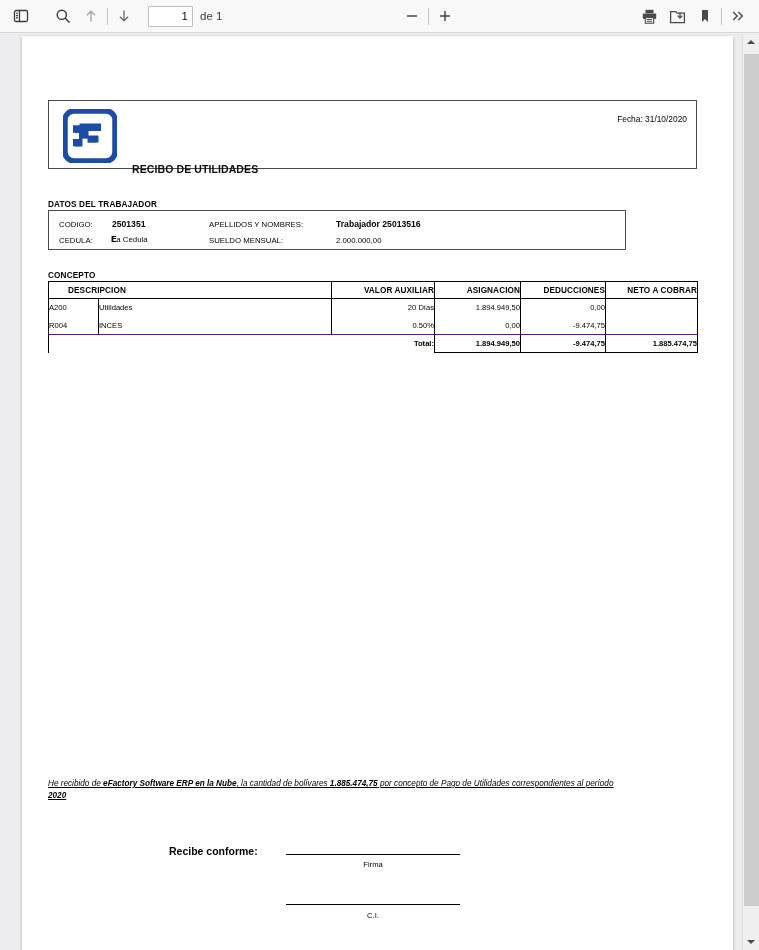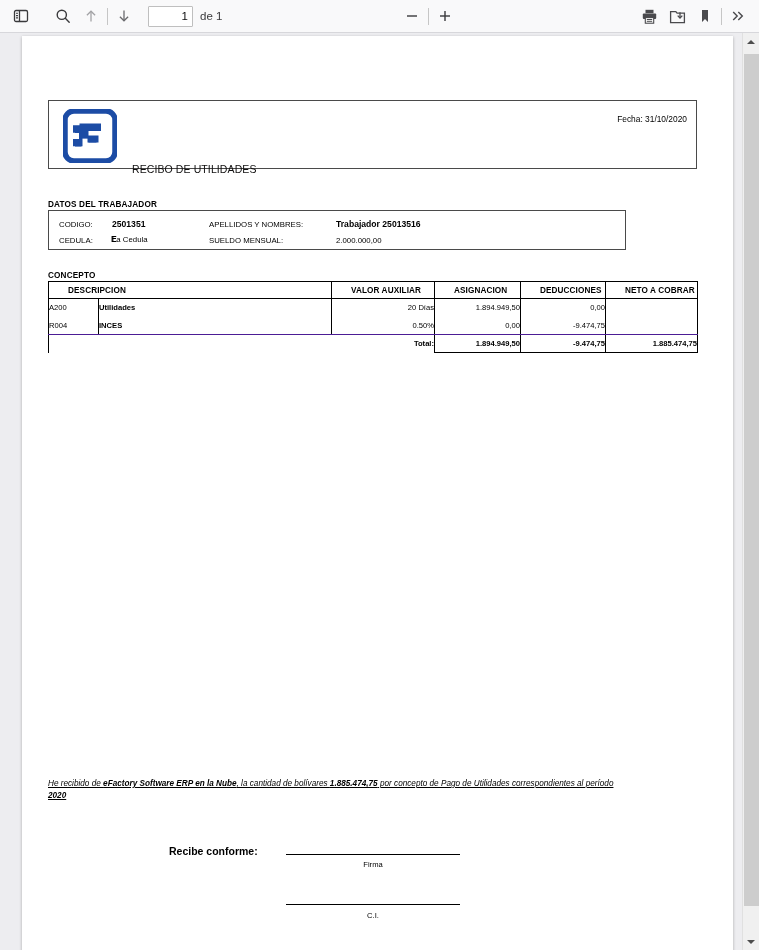--- a/index.html
+++ b/index.html
@@ -151,21 +151,21 @@
   }
   #logo-mark {
     position: absolute;
     left: 14px; top: 8px;
     width: 54px; height: 54px;
   }
   #doc-title {
     position: absolute;
     left: 83px; top: 62px;
     font-size: 10.5px;
-    font-weight: normal;
+    font-weight: bold;
     letter-spacing: 0.1px;
     color: #100f0f;
     white-space: nowrap;
   }
   #fecha {
     position: absolute;
     right: 9px; top: 13px;
     font-size: 8.4px;
     color: #000;
     white-space: nowrap;
@@ -230,31 +230,31 @@
     vertical-align: middle;
   }
   #concepto-table thead th {
     height: 17px;
     border: 1px solid #000;
     font-weight: bold;
     letter-spacing: 0.1px;
     padding-left: 19px;
   }
   th.h-desc { text-align: left; padding-left: 5px; }
-  th.h-num  { text-align: left; }
+  th.h-num  { text-align: right; }
 
   #concepto-table tbody td {
     height: 18px;
     border-left: 1px solid #000;
     border-right: 1px solid #000;
     font-size: 7.6px;
   }
   #concepto-table tbody tr:first-child td { border-top: none; }
   td.c-code { padding-left: 5px; width: 50px; border-right: none; }
-  td.c-desc { padding-left: 0px; border-left: none; font-weight: bold; }
+  td.c-desc { padding-left: 0px; border-left: none; }
   td.c-num  { text-align: right; padding-right: 5px; }
   td.c-blank { border-right: 1px solid #000; }
 
   #concepto-table tbody tr.rowlast td { border-bottom: 1px solid #4c1d95; }
 
   tr.total-row td {
     height: 20px;
     font-size: 9px;
     font-weight: bold;
     border: 1px solid #000;

